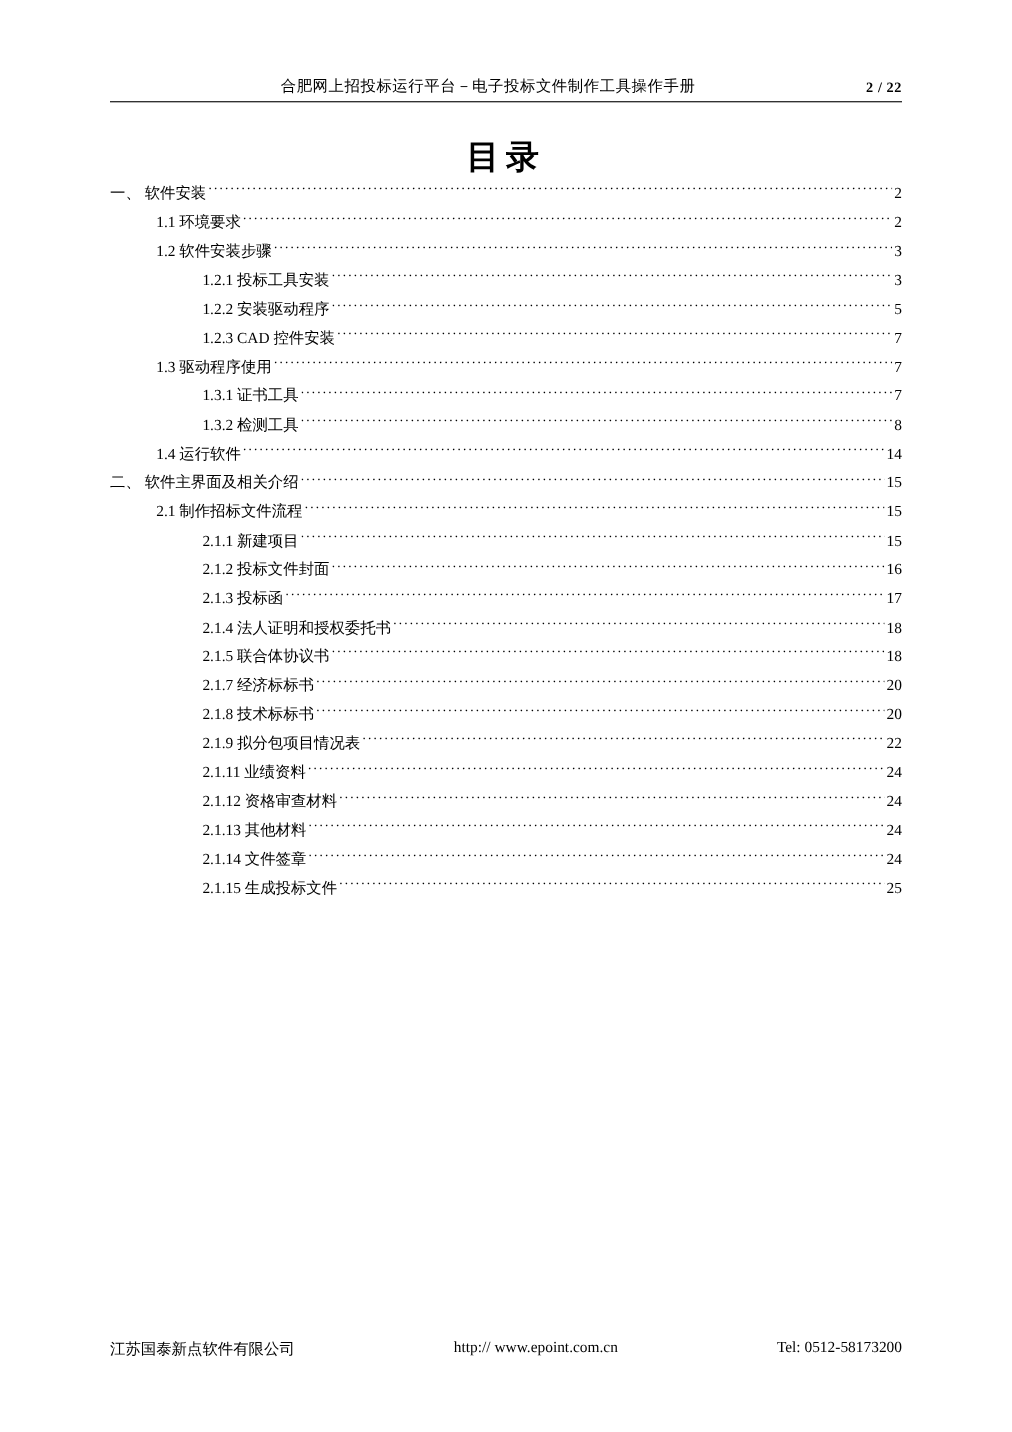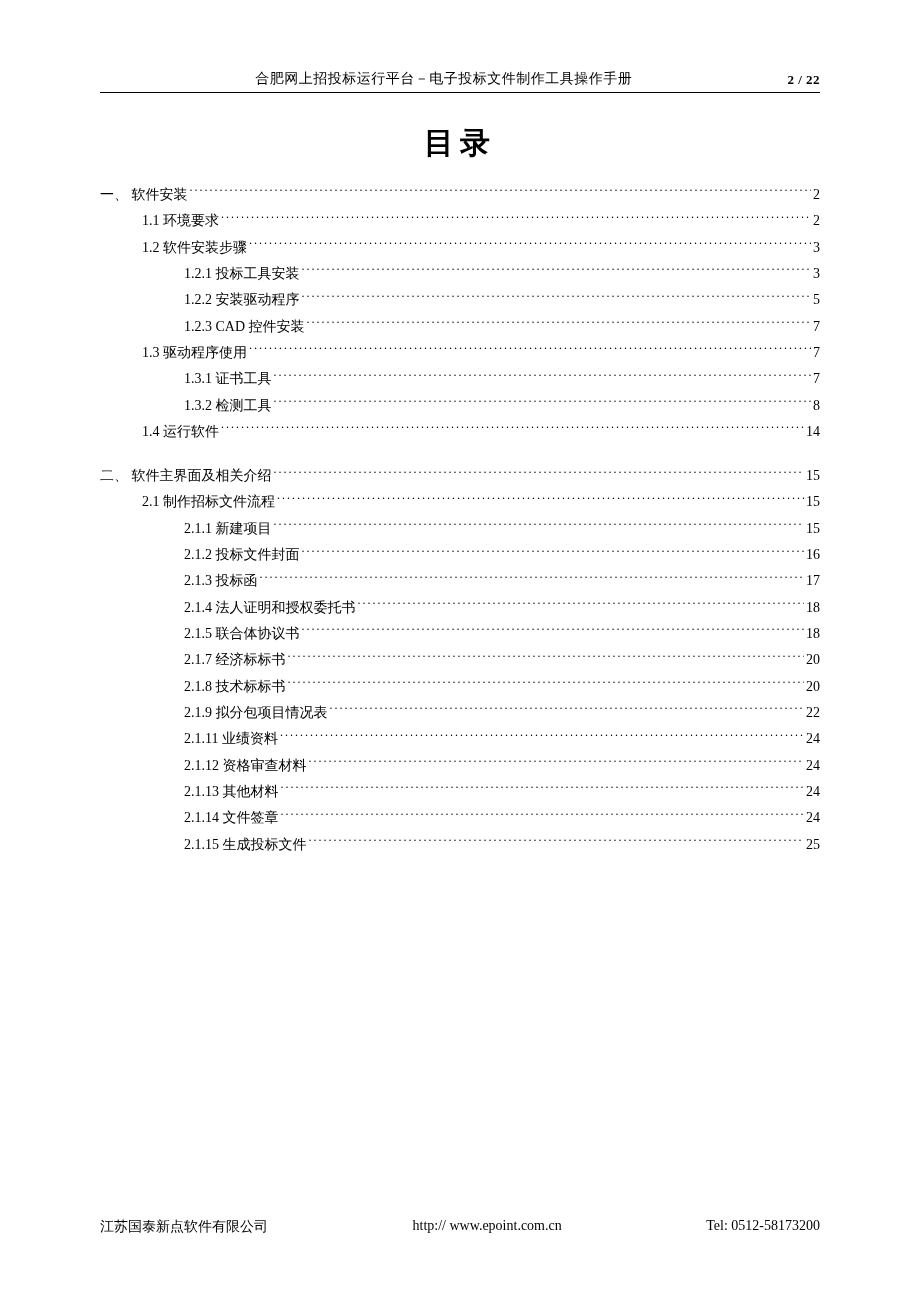--- a/index.html
+++ b/index.html
@@ -65,21 +65,21 @@
       position: absolute;
       left: 0;
       bottom: 0;
       letter-spacing: 2px;
       font-size: 12px;
       color: #000;
     }
     .toc-page {
       flex-shrink: 0;
     }
-    .lvl0 { padding-left: 0; margin-top: 18px; }
+    .lvl0 { padding-left: 0; }
     .lvl1 { padding-left: 42px; justify-content: flex-end; }
     .lvl2 { padding-left: 84px; }
     .footer {
       position: absolute;
       bottom: 66px;
       left: 100px;
       right: 100px;
       display: flex;
       justify-content: space-between;
       font-size: 14px;

